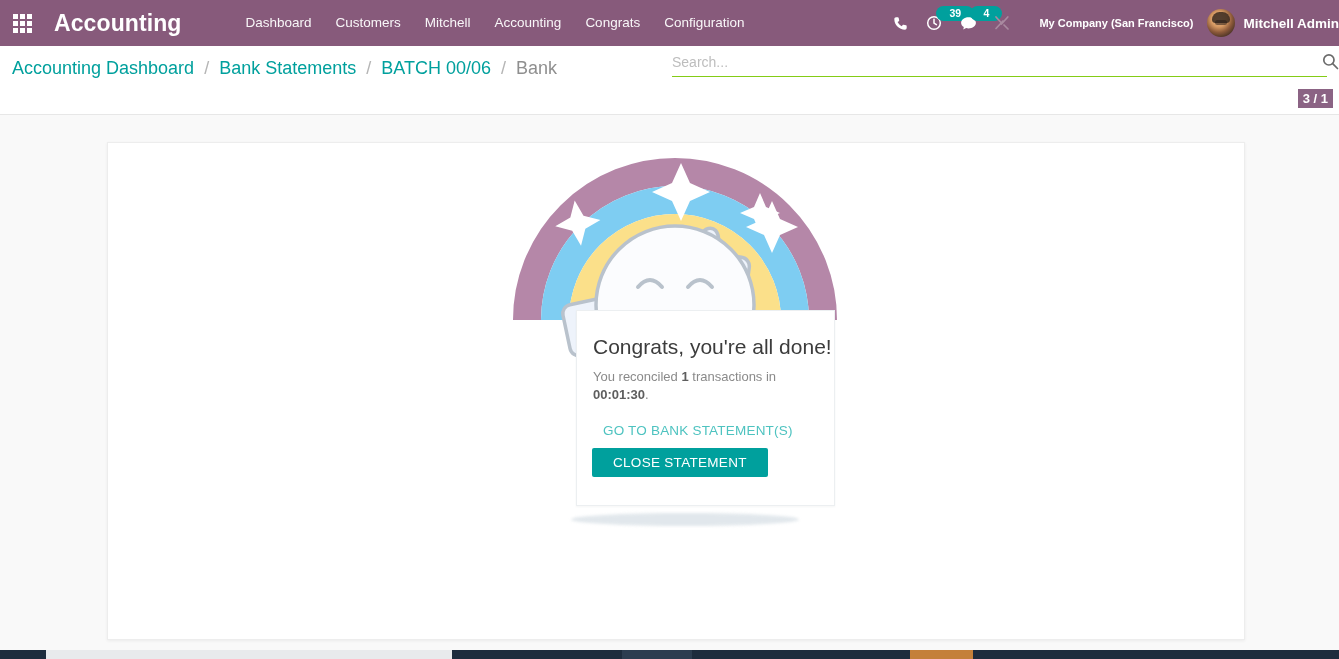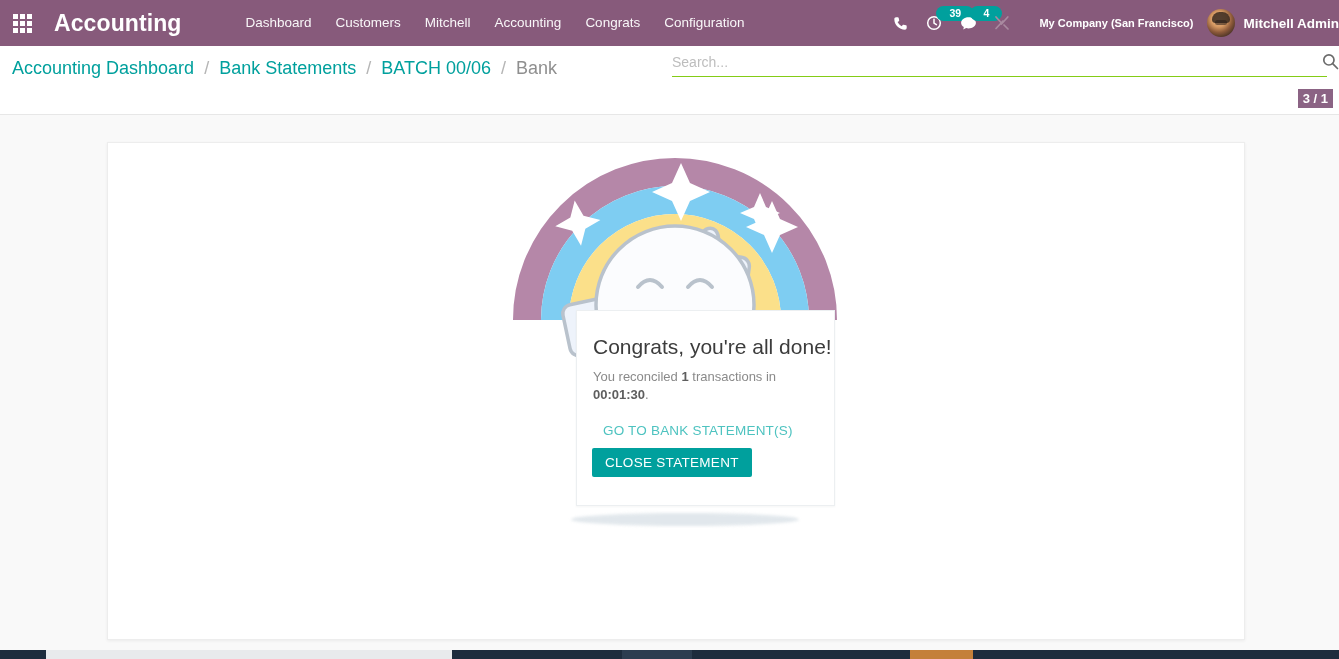--- a/index.html
+++ b/index.html
@@ -304,21 +304,21 @@
     color: #4ec3c0;
     letter-spacing: 0.2px;
     text-decoration: none;
     cursor: pointer;
     white-space: nowrap;
   }
 
   .msg-btn {
     display: block;
     margin: 10px 0 0 15px;
-    padding: 7px 13px;
+    padding: 7px 21px;
     background: #00A09D;
     color: #ffffff;
     font-family: "Liberation Sans", sans-serif;
     font-size: 13.5px;
     letter-spacing: 0.3px;
     border: none;
     border-radius: 2px;
     cursor: pointer;
     white-space: nowrap;
   }

